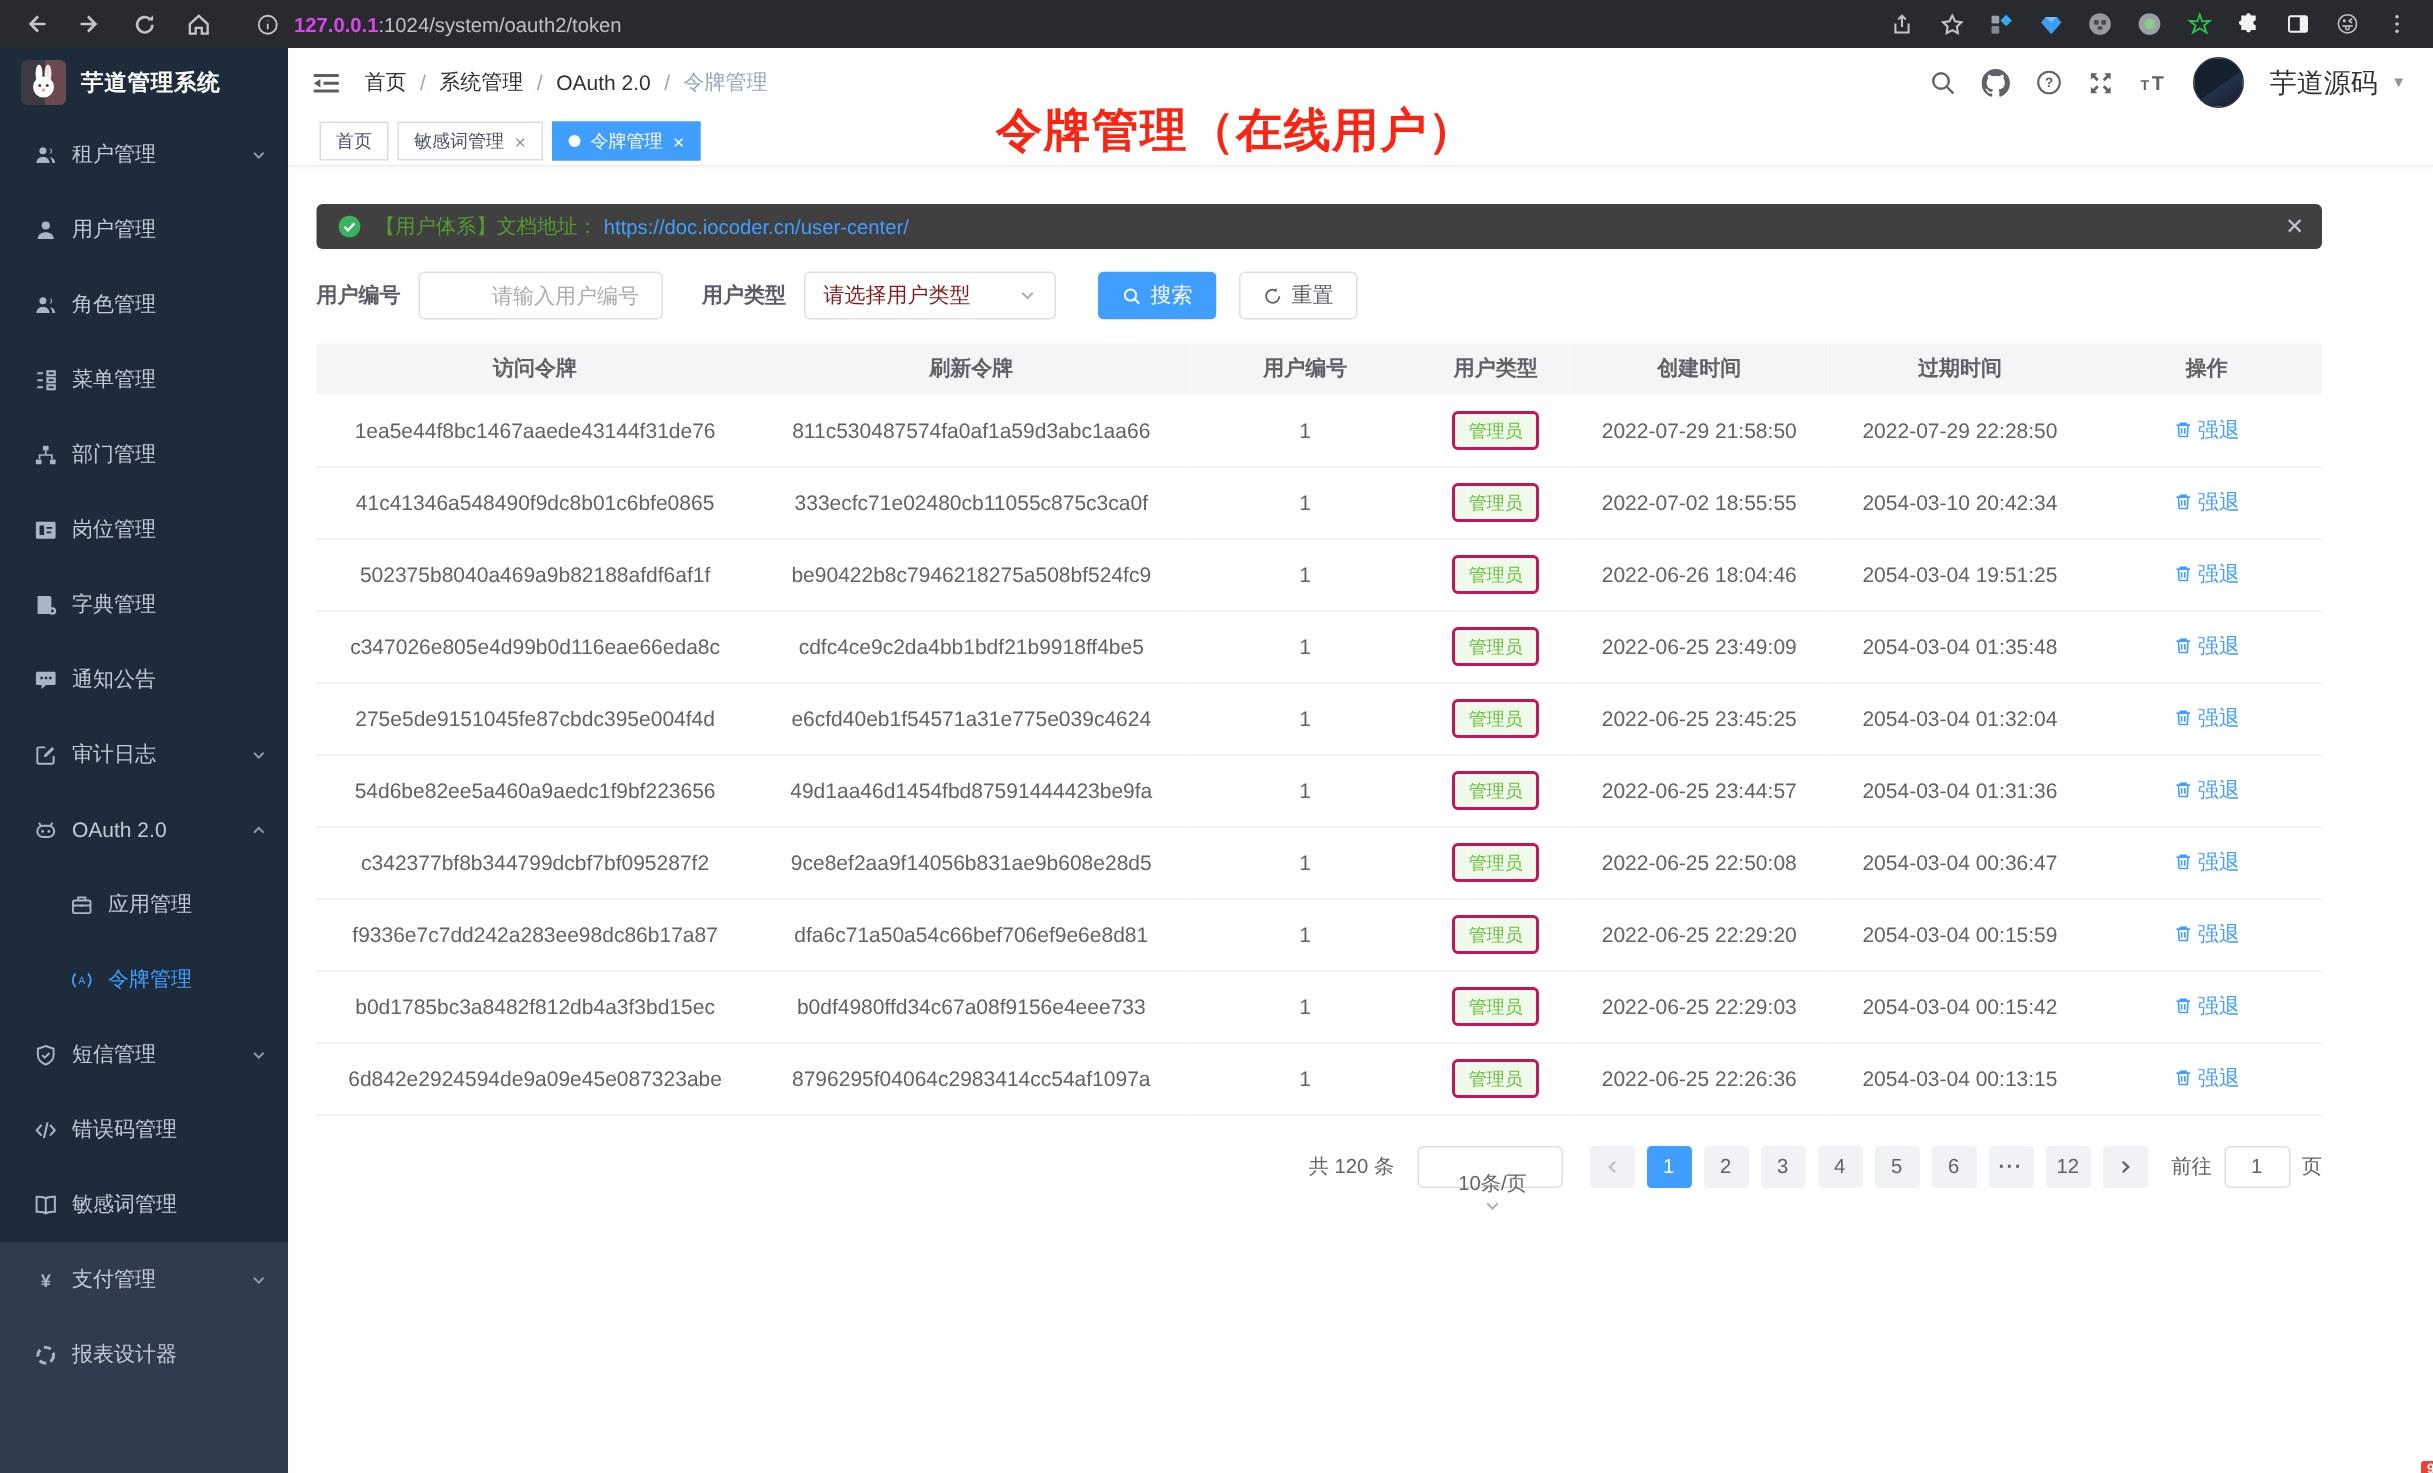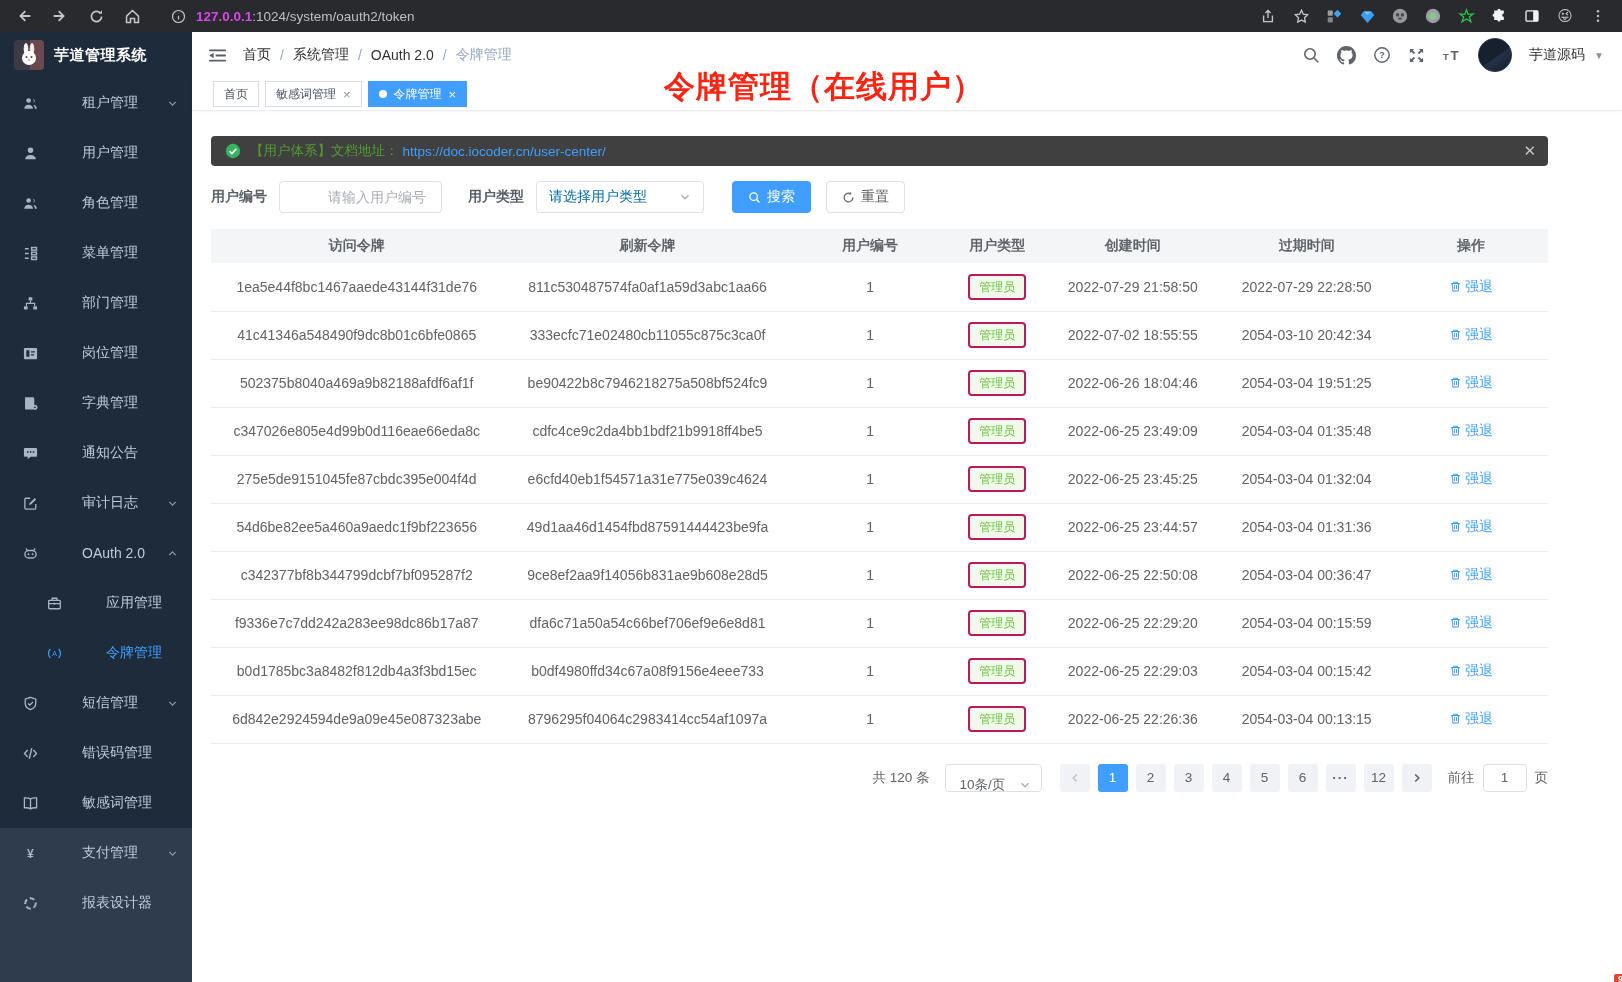--- a/index.html
+++ b/index.html
@@ -22,39 +22,39 @@
   
   .app { display:flex; height:950px; }
 
   
   .sidebar { width:192px; background:#1d2b3a; display:flex; flex-direction:column; flex:0 0 auto; }
   .logo-row { height:46px; display:flex; align-items:center; gap:10px; padding-left:14px; flex:0 0 auto; }
   .logo-img { width:30px; height:30px; border-radius:4px; overflow:hidden; flex:0 0 auto; }
   .logo-title { color:#fff; font-size:15px; font-weight:700; letter-spacing:.5px; }
   .side-item { height:50px; display:flex; align-items:center; padding:0 14px 0 22px; color:#c0cbd8; font-size:14px; cursor:pointer; }
   .side-item .s-icon { width:16px; display:flex; justify-content:center; color:#a7b5c4; margin-right:10px; flex:0 0 auto; }
-  .side-item .s-label { flex:1 1 auto; white-space:nowrap;margin-left:34px; }
+  .side-item .s-label { flex:1 1 auto; white-space:nowrap; }
   .side-item .s-chev { color:#8b99a8; display:flex; }
   .side-item .s-chev.up svg { transform:rotate(180deg); }
   .side-item.sub { padding-left:46px; }
   .side-item.active, .side-item.active .s-icon { color:#409eff; }
   .side-item.light { background:#2e3c4d; }
   .light-fill { flex:1; background:#2e3c4d; }
 
   
   .main { flex:1; display:flex; flex-direction:column; background:#fff; min-width:0; }
   .topbar { height:46px; display:flex; align-items:center; padding:0 18px 0 16px; flex:0 0 auto; }
   .fold-ic { color:#5a5e66; margin-right:16px; display:flex; }
   .crumbs { display:flex; align-items:center; font-size:14px; color:#303133; }
   .crumb-sep { color:#97a8be; margin:0 9px; }
   .crumb.current { color:#97a8be; }
   .top-actions { margin-left:auto; display:flex; align-items:center; gap:17px; color:#5f6368; }
   .ta-ic { display:flex; align-items:center; cursor:pointer; }
   .avatar { width:34px; height:34px; border-radius:50%; background:linear-gradient(145deg,#16202e 55%,#24324a 56%,#141c29); border:1px solid #2a3648; }
-  .uname { font-size:14px; color:#303133; }
+  .uname { font-size:18px; color:#303133; }
   .caret-down { color:#909399; font-size:10px; margin-left:-8px; }
 
   
   .tabsbar { height:33px; display:flex; align-items:center; gap:6px; padding:0 0 0 21px; border-bottom:1px solid #e9ecf0; box-shadow:0 1px 3px rgba(0,0,0,.04); flex:0 0 auto; }
   .tab { height:26px; display:flex; align-items:center; padding:0 10px; border:1px solid #d8dce5; background:#fff; color:#495060; font-size:12px; cursor:pointer; }
   .tab .tab-close { margin-left:7px; font-size:13px; line-height:1; color:#90959e; }
   .tab.active { background:#409eff; border-color:#409eff; color:#fff; }
   .tab.active .tab-close { color:#fff; }
   .tab.active::before { content:""; width:8px; height:8px; border-radius:50%; background:#fff; margin-right:7px; }
 
@@ -66,35 +66,35 @@
   .alert-text { color:#529b2e; }
   .alert-link { color:#409eff; text-decoration:none; margin-left:4px; }
   .alert-close { position:absolute; right:12px; color:#c0c4cc; font-size:15px; cursor:pointer; }
 
   .filters { display:flex; align-items:center; margin-bottom:16px; }
   .f-label { font-size:14px; font-weight:700; color:#5a5e66; margin-right:12px; white-space:nowrap; }
   .f-input, .f-select { height:32px; border:1px solid #dcdfe6; border-radius:4px; font-size:14px; color:#606266; padding:0 12px; background:#fff; font-family:inherit; }
   .f-input { width:163px; margin-right:26px;padding-left:48px; }
   .f-input::placeholder { color:#a8abb2; }
   .f-select { width:168px; display:flex; align-items:center; justify-content:space-between; margin-right:28px; cursor:pointer; }
-  .f-select .ph { color:#0369a1;font-family:Liberation Serif, serif; }
+  .f-select .ph { color:#7f1d1d;font-family:Liberation Serif, serif; }
   .f-select .sel-chev { color:#a8abb2; display:flex; }
   .btn { height:32px; border-radius:4px; font-size:14px; display:inline-flex; align-items:center; gap:6px; padding:0 15px; cursor:pointer; border:1px solid transparent; font-family:inherit; }
   .btn-primary { background:#409eff; color:#fff; margin-right:15px; }
   .btn-plain { background:#fff; border-color:#dcdfe6; color:#606266; }
 
   table.data-table { width:100%; border-collapse:collapse; table-layout:fixed; margin-top:4px; }
   .data-table thead th { background:#f4f5f7; color:#5f6368; font-weight:700; font-size:14px; height:34px; text-align:center; }
   .data-table tbody td { height:48px; text-align:center; font-size:14px; color:#606266; border-bottom:1px solid #ebeef5; overflow:hidden; white-space:nowrap; }
   .tag-success { display:inline-block; background:#f0f9eb; border:2px solid #be185d; color:#67c23a; font-size:12px; padding:2px 9px; border-radius:4px; line-height:1.5; }
   .action-link { color:#409eff; font-size:14px; text-decoration:none; display:inline-flex; align-items:center; gap:3px; cursor:pointer; }
 
   .pager { display:flex; align-items:center; justify-content:flex-end; margin-top:20px; font-size:13.5px; color:#606266; }
   .pg-total { margin-right:15px; }
-  .pg-size { width:97px; height:28px; border:1px solid #dcdfe6; border-radius:4px; display:flex; align-items:center; justify-content:space-between; padding:15px 10px 0 14px; margin-right:14px; color:#606266; cursor:pointer; }
+  .pg-size { width:97px; height:28px; border:1px solid #dcdfe6; border-radius:4px; display:flex; align-items:center; justify-content:space-between; padding:15px 10px 0 14px; margin-right:14px; color:#606266; cursor:pointer;flex-direction:column; }
   .pg-size .sel-chev { color:#a8abb2; display:flex; }
   .page-btn { min-width:30px; height:28px; background:#f0f2f5; border-radius:3px; display:inline-flex; align-items:center; justify-content:center; margin:0 4px; color:#606266; cursor:pointer; padding:0 4px; }
   .page-btn.active { background:#409eff; color:#fff; }
   .page-btn.prev { color:#bfc3ca; }
   .page-btn.ellipsis { letter-spacing:1px; font-weight:700; }
   .pg-goto { margin-left:12px; display:flex; align-items:center; gap:8px; }
   .goto-input { width:44px; height:28px; border:1px solid #dcdfe6; border-radius:4px; text-align:center; font-size:13.5px; color:#606266; font-family:inherit; }
 
   .annotation { position:absolute; left:664px; top:66px; font-size:31px; font-weight:700; letter-spacing:1px; z-index:40; white-space:nowrap; }
 

